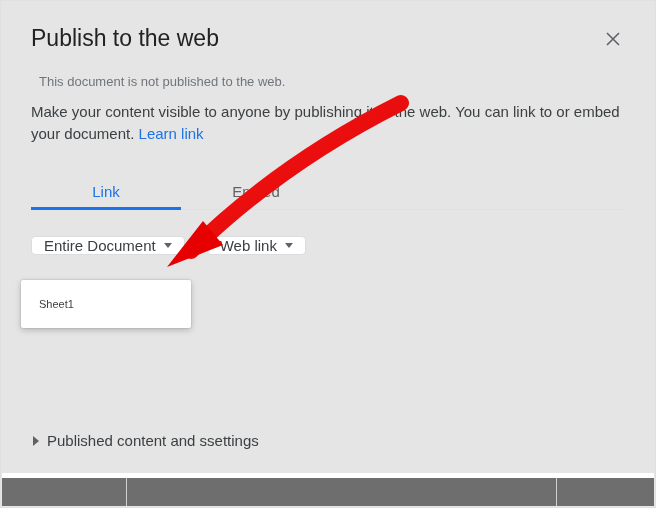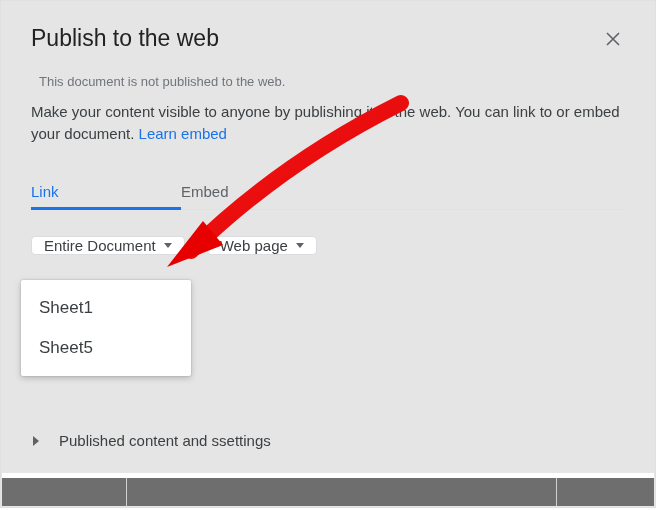--- a/index.html
+++ b/index.html
@@ -56,21 +56,21 @@
     text-decoration: none;
     cursor: pointer;
   }
   .tabs {
     margin-top: 28px;
     display: flex;
     border-bottom: 1px solid #e0e0e0;
   }
   .tab {
     width: 150px;
-    text-align: left;
+    text-align: center;
     padding: 10px 0 9px 0;
     font-size: 15px;
     color: #5f6368;
     cursor: pointer;
     position: relative;
   }
   .tab.active {
     color: #1a73e8;
   }
   .tab.active::after {
@@ -112,31 +112,31 @@
     left: -10px;
     min-width: 170px;
     background: #fff;
     box-shadow: 0 2px 6px rgba(0,0,0,0.22), 0 0 0 1px rgba(0,0,0,0.05);
     border-radius: 2px;
     padding: 8px 0;
     z-index: 10;
   }
   .menu-item {
     padding: 10px 18px;
-    font-size: 17px;
+    font-size: 11px;
     color: #3c4043;
     cursor: pointer;
   }
   .collapse-row {
     position: absolute;
     left: 30px;
     bottom: 58px;
     display: flex;
     align-items: center;
-    gap: 18px;
+    gap: 6px;
     font-size: 15px;
     color: #3c4043;
     cursor: pointer;
   }
   .bg-strip {
     position: absolute;
     left: 1px; right: 1px; bottom: 1px;
     height: 28px;
     background: #6e6e6e;
     display: flex;
@@ -176,42 +176,41 @@
       <div class="close-btn">
         <svg width="16" height="16" viewBox="0 0 16 16">
             <path d="M2 2 L14 14 M14 2 L2 14" stroke="#5f6368" stroke-width="1.6" fill="none"></path>
           </svg>
       </div>
     </div>
 
     <div class="status">This document is not published to the web.</div>
 
     <div class="desc">
-      <span>Make your content visible to anyone by publishing it to the web. You can link to or embed your document. </span><a class="learn-link">Learn embed</a>
+      <span>Make your content visible to anyone by publishing it to the web. You can link to or embed your document. </span><a class="learn-link">Learn link</a>
     </div>
 
     <div class="tabs">
       <div class="tab active">Link</div>
       <div class="tab">Embed</div>
     </div>
 
     <div class="controls">
       <div class="dropdown-wrapper">
         <div class="dropdown-btn">
           <span>Entire Document</span>
           <span class="caret"></span>
         </div>
         <div class="menu">
           <div class="menu-item">Sheet1</div>
-          <div class="menu-item">Sheet5</div>
         </div>
       </div>
       <div>
         <div class="dropdown-btn">
-          <span>Web page</span>
+          <span>Web link</span>
           <span class="caret"></span>
         </div>
       </div>
     </div>
 
   </div>
 
   <div class="collapse-row">
     <svg width="10" height="10" viewBox="0 0 10 10">
         <path d="M2 0 L8 5 L2 10 Z" fill="#5f6368"></path>

